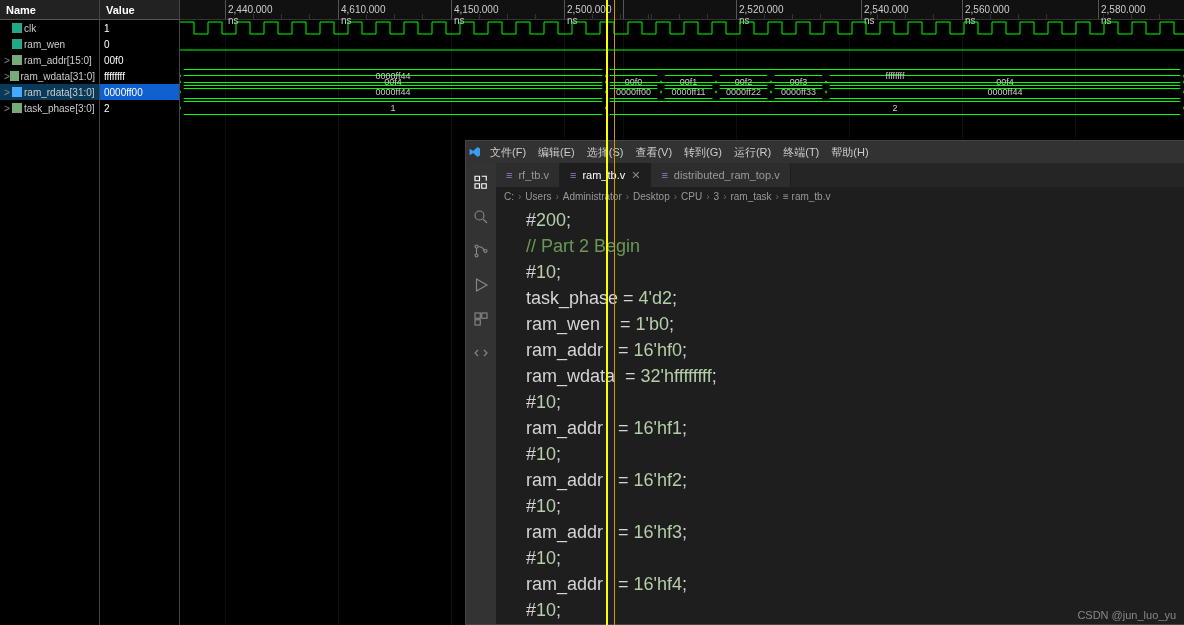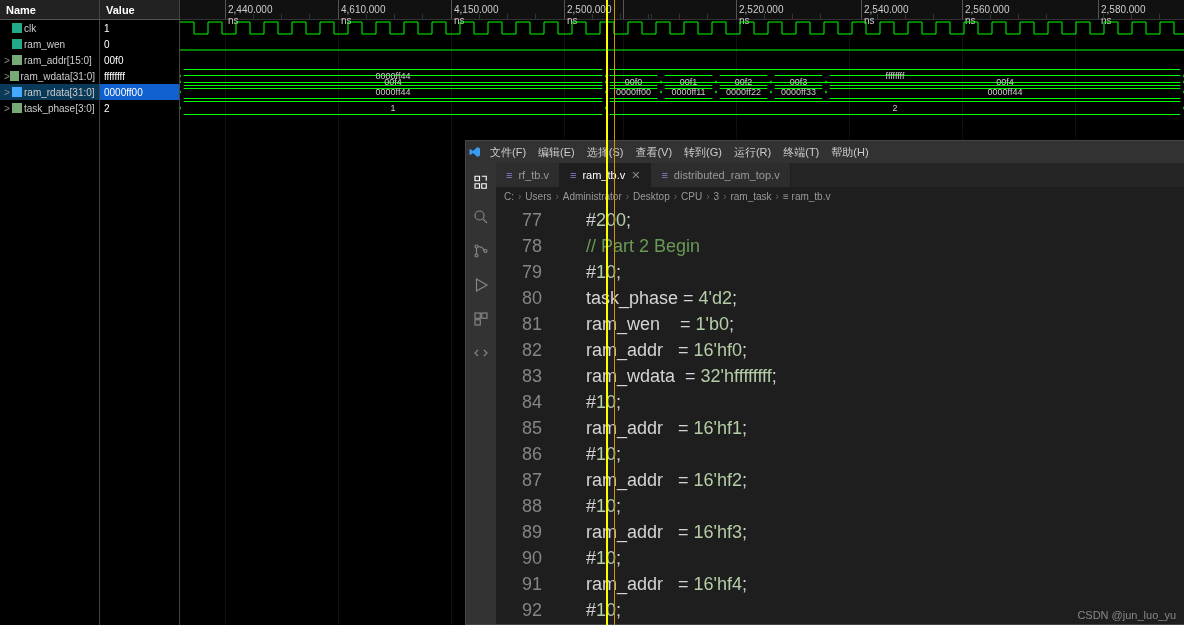--- a/index.html
+++ b/index.html
@@ -299,38 +299,19 @@
           <span class="sep">›</span>
           <span>CPU</span>
           <span class="sep">›</span>
           <span>3</span>
           <span class="sep">›</span>
           <span>ram_task</span>
           <span class="sep">›</span>
           <span>≡ ram_tb.v</span>
         </div>
       <div class="code">
-        <div class="gutter" id="gutter">
-            <div>77</div>
-            <div>78</div>
-            <div>79</div>
-            <div>80</div>
-            <div>81</div>
-            <div>82</div>
-            <div>83</div>
-            <div>84</div>
-            <div>85</div>
-            <div>86</div>
-            <div>87</div>
-            <div>88</div>
-            <div>89</div>
-            <div>90</div>
-            <div>91</div>
-            <div>92</div>
-            <div>93</div>
-          </div>
         <div class="src" id="src"><div>      <span class="c-op">#</span><span class="c-num">200</span>;</div><div>      <span class="c-cmt">// Part 2 Begin</span></div><div>      <span class="c-op">#</span><span class="c-num">10</span>;</div><div>      <span class="c-var">task_phase</span> = <span class="c-num">4'd2</span>;</div><div>      <span class="c-var">ram_wen</span>    = <span class="c-num">1'b0</span>;</div><div>      <span class="c-var">ram_addr</span>   = <span class="c-num">16'hf0</span>;</div><div>      <span class="c-var">ram_wdata</span>  = <span class="c-num">32'hffffffff</span>;</div><div>      <span class="c-op">#</span><span class="c-num">10</span>;</div><div>      <span class="c-var">ram_addr</span>   = <span class="c-num">16'hf1</span>;</div><div>      <span class="c-op">#</span><span class="c-num">10</span>;</div><div>      <span class="c-var">ram_addr</span>   = <span class="c-num">16'hf2</span>;</div><div>      <span class="c-op">#</span><span class="c-num">10</span>;</div><div>      <span class="c-var">ram_addr</span>   = <span class="c-num">16'hf3</span>;</div><div>      <span class="c-op">#</span><span class="c-num">10</span>;</div><div>      <span class="c-var">ram_addr</span>   = <span class="c-num">16'hf4</span>;</div><div>      <span class="c-op">#</span><span class="c-num">10</span>;</div><div>      </div></div>
       </div>
     </div>
   </div>
 </div>
 
 <div class="watermark">CSDN @jun_luo_yu</div>
 
 </body></html>

